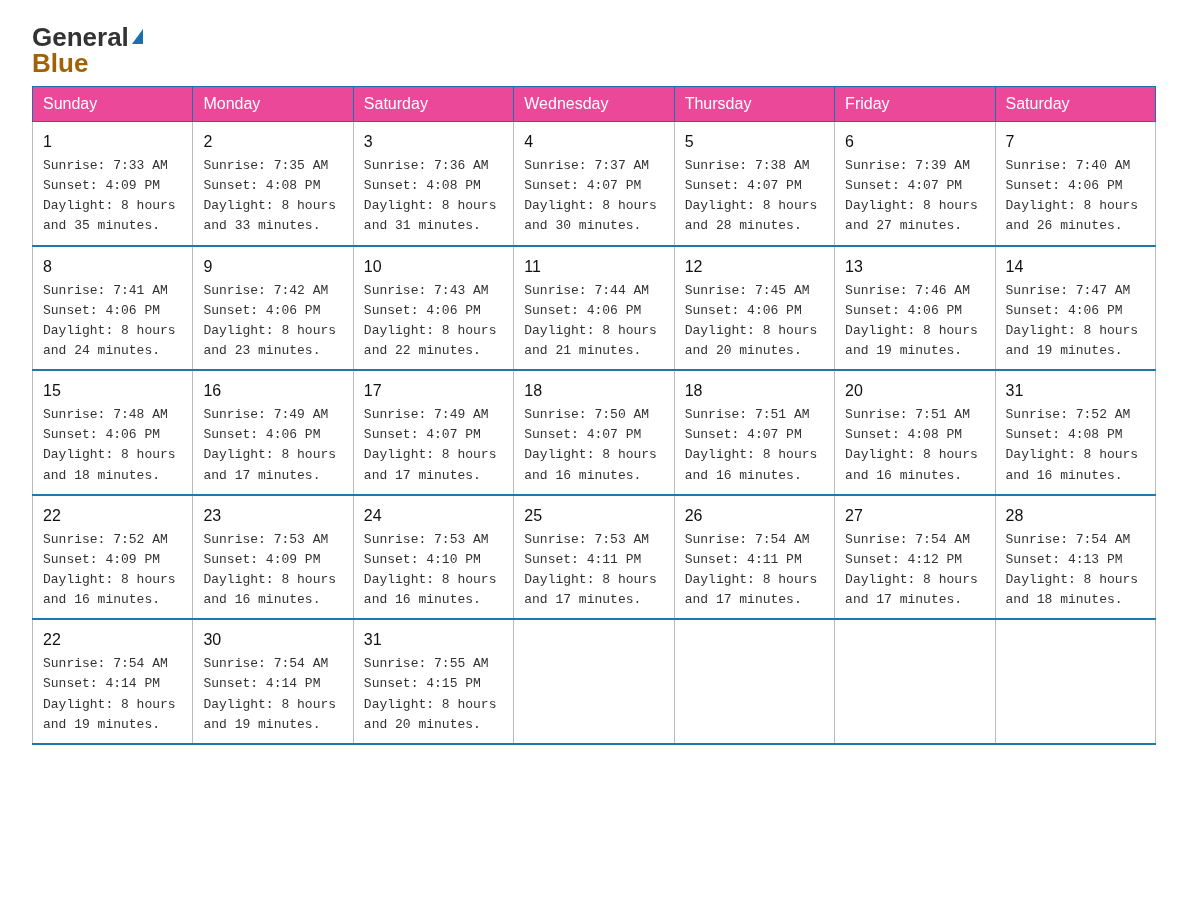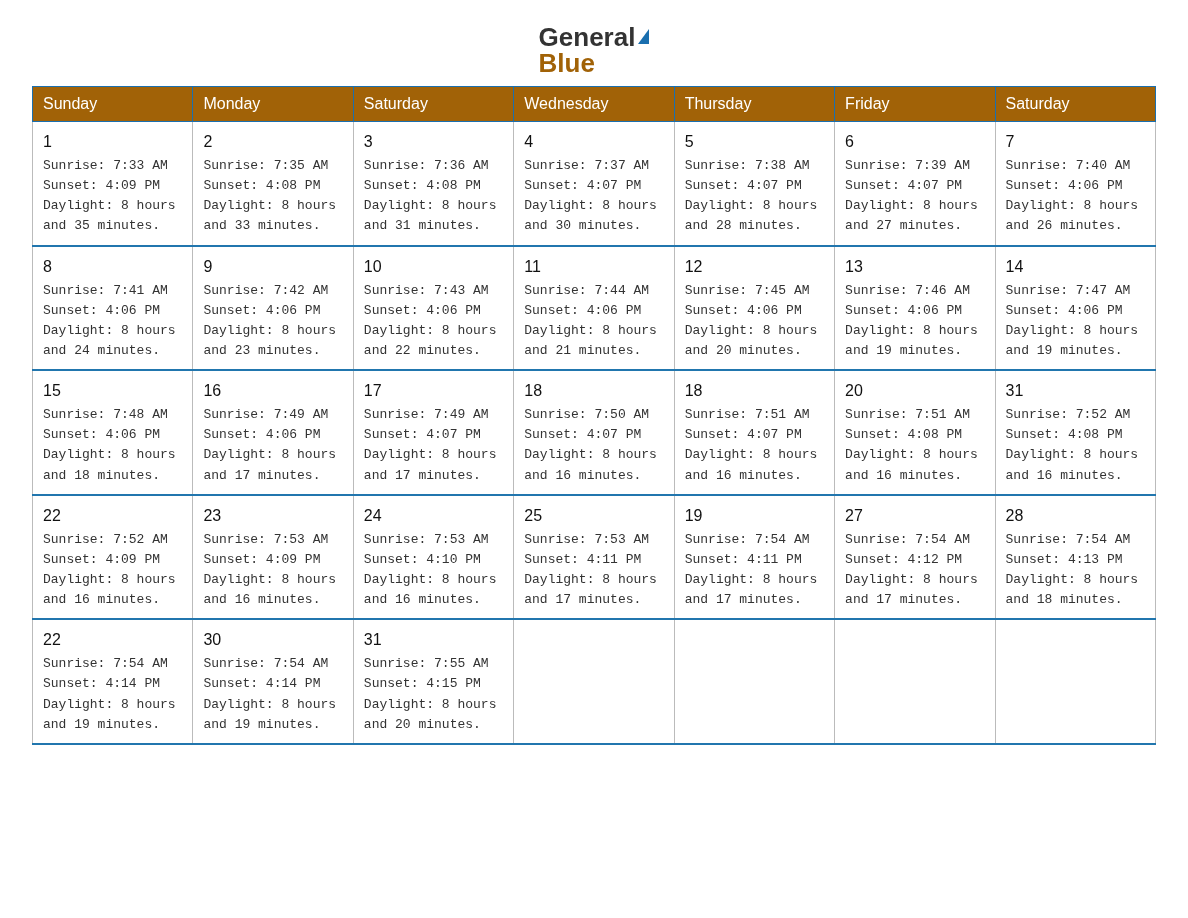--- a/index.html
+++ b/index.html
@@ -5,21 +5,21 @@
     * { box-sizing: border-box; margin: 0; padding: 0; }
     body {
       font-family: Arial, sans-serif;
       background: #fff;
       padding: 24px 32px;
       width: 1188px;
       min-height: 918px;
     }
     .header-row {
       display: flex;
-      justify-content: center;
+      justify-content: flex-start;
       align-items: flex-start;
       margin-bottom: 8px;
     }
     .logo {
       display: flex;
       flex-direction: column;
       align-items: flex-start;
     }
     .logo-general {
       font-size: 26px;
@@ -46,21 +46,21 @@
       font-size: 20px;
       color: #333;
       margin-top: 4px;
     }
     .calendar {
       width: 100%;
       border-collapse: collapse;
       margin-top: 10px;
     }
     .calendar th {
-      background-color: #a16207;
+      background-color: #ec4899;
       color: #fff;
       padding: 8px 10px;
       font-size: 16px;
       font-weight: normal;
       text-align: left;
       border: 1px solid #1a6faf;
     }
     .calendar td {
       vertical-align: top;
       padding: 8px 10px;
@@ -220,21 +220,21 @@
         </td>
         <td>
           <div class="day-number">24</div>
           <div class="day-info">Sunrise: 7:53 AM<br>Sunset: 4:10 PM<br>Daylight: 8 hours<br>and 16 minutes.</div>
         </td>
         <td>
           <div class="day-number">25</div>
           <div class="day-info">Sunrise: 7:53 AM<br>Sunset: 4:11 PM<br>Daylight: 8 hours<br>and 17 minutes.</div>
         </td>
         <td>
-          <div class="day-number">19</div>
+          <div class="day-number">26</div>
           <div class="day-info">Sunrise: 7:54 AM<br>Sunset: 4:11 PM<br>Daylight: 8 hours<br>and 17 minutes.</div>
         </td>
         <td>
           <div class="day-number">27</div>
           <div class="day-info">Sunrise: 7:54 AM<br>Sunset: 4:12 PM<br>Daylight: 8 hours<br>and 17 minutes.</div>
         </td>
         <td>
           <div class="day-number">28</div>
           <div class="day-info">Sunrise: 7:54 AM<br>Sunset: 4:13 PM<br>Daylight: 8 hours<br>and 18 minutes.</div>
         </td>

